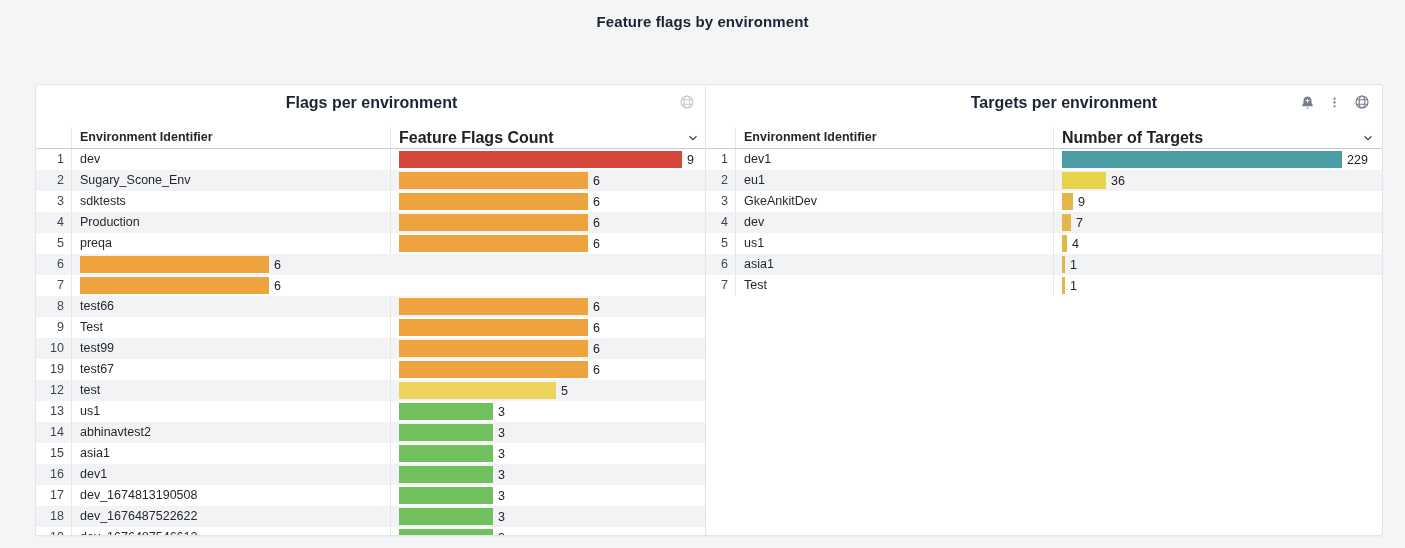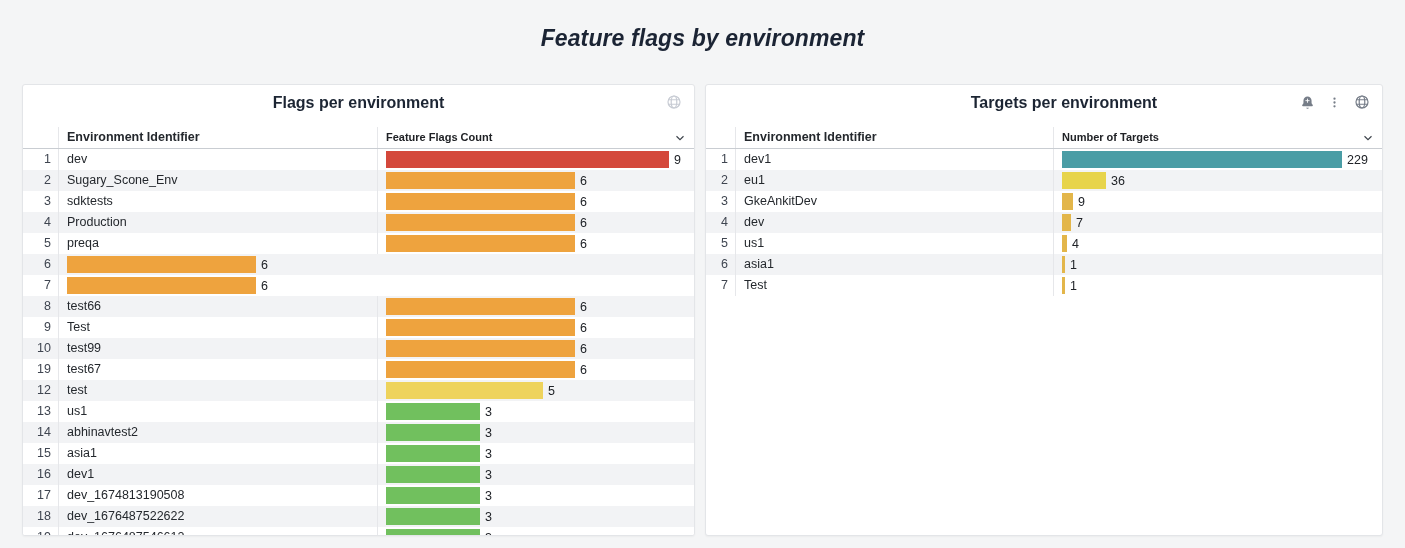--- a/index.html
+++ b/index.html
@@ -3,49 +3,48 @@
 <meta charset="utf-8">
 <style>
   html,body{margin:0;padding:0;}
   body{
     width:1405px;height:548px;position:relative;overflow:hidden;
     background:#f4f5f6;
     font-family:"Liberation Sans",sans-serif;
     -webkit-font-smoothing:antialiased;
   }
   .page-title{
-    position:absolute;top:25px;left:0;width:100%;
-    text-align:center;font-size:23px;font-weight:700;color:#1b2434;
+    position:absolute;top:13px;left:0;width:100%;
+    text-align:center;font-size:15px;font-weight:700;color:#1b2434;
     letter-spacing:.1px;
-    font-style:italic;
   }
   .panel{
     position:absolute;top:84px;height:452px;background:#ffffff;
     border:1px solid #e3e5e8;border-radius:3px;overflow:hidden;
     box-shadow:0 1px 2px rgba(0,0,0,.04);
     box-sizing:border-box;
   }
-  #panel-left{left:22px;width:673px;--numw:36px;--idw:319px;}
+  #panel-left{left:35px;width:673px;--numw:36px;--idw:319px;}
   #panel-right{left:705px;width:678px;padding-left:40px;--numw:30px;--idw:318px;}
   .panel-title{
     text-align:center;padding-top:9px;font-size:16px;font-weight:700;
     color:#1c2533;cursor:pointer;
   }
   .panel-icons{
     position:absolute;top:9px;right:12px;display:flex;gap:13px;align-items:center;
   }
   .panel-icons span{display:inline-flex;cursor:pointer;}
   .thead{
     position:absolute;top:42px;left:0;right:0;height:21px;
     display:flex;border-bottom:1px solid #c9cdd2;box-sizing:content-box;
     background:#fff;
     justify-content:center;
   }
   .thead .cell{
-    font-weight:700;font-size:11px;color:#202226;line-height:21px;
+    font-weight:700;font-size:16px;color:#202226;line-height:21px;
   }
   .rows{
     position:absolute;top:64px;left:0;right:0;bottom:0;overflow:hidden;
   }
   .trow{height:21px;display:flex;background:#ffffff;}
   .trow.alt{background:#f2f3f5;}
   .cell{box-sizing:border-box;white-space:nowrap;overflow:hidden;}
   .cell.num{
     width:var(--numw);text-align:right;padding-right:7px;
     border-right:1px solid #e6e7ea;

